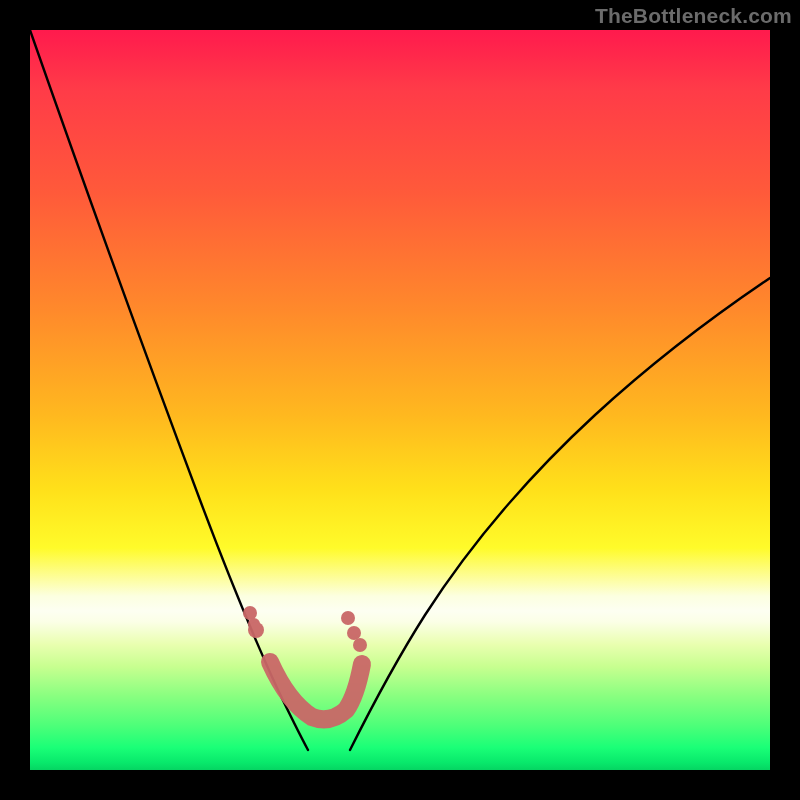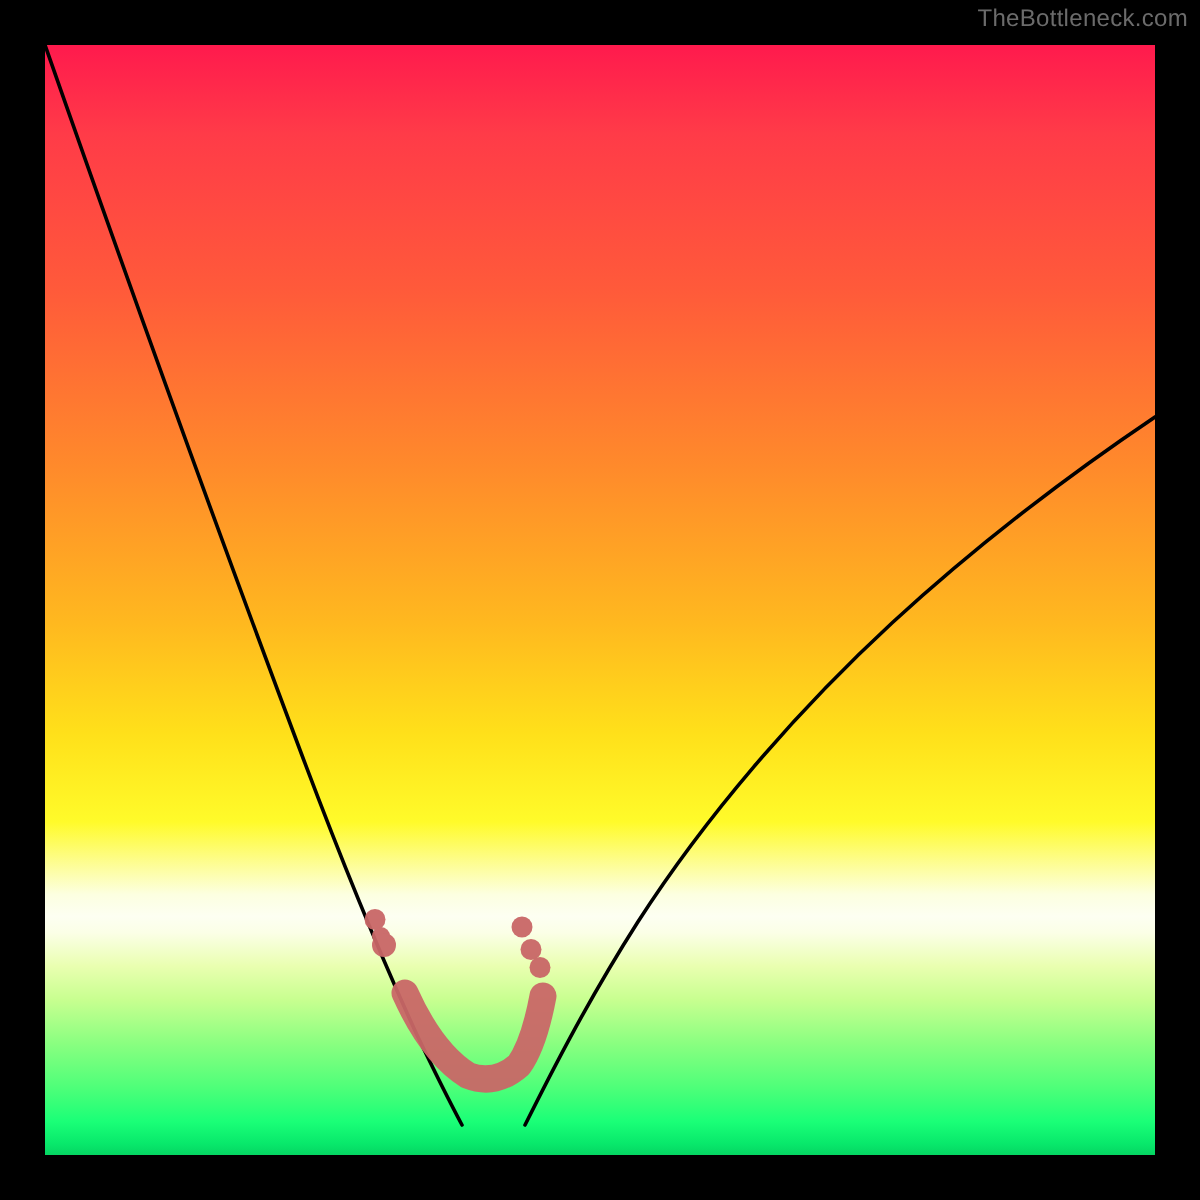--- a/index.html
+++ b/index.html
@@ -44,22 +44,22 @@
       #4dff79 94%,
       #1aff77 97%,
       #08e86b 99%,
       #05d562 100%
     );
   }
   .watermark {
     position: absolute;
     top: 4px;
     right: 8px;
-    font-size: 16px;
-    font-weight: 400;
+    font-size: 21px;
+    font-weight: 700;
     color: #6b6b6b;
     letter-spacing: 0.2px;
     user-select: none;
     text-align: center;
   }
   svg.curves {
     position: absolute;
     top: 0;
     left: 0;
   }

